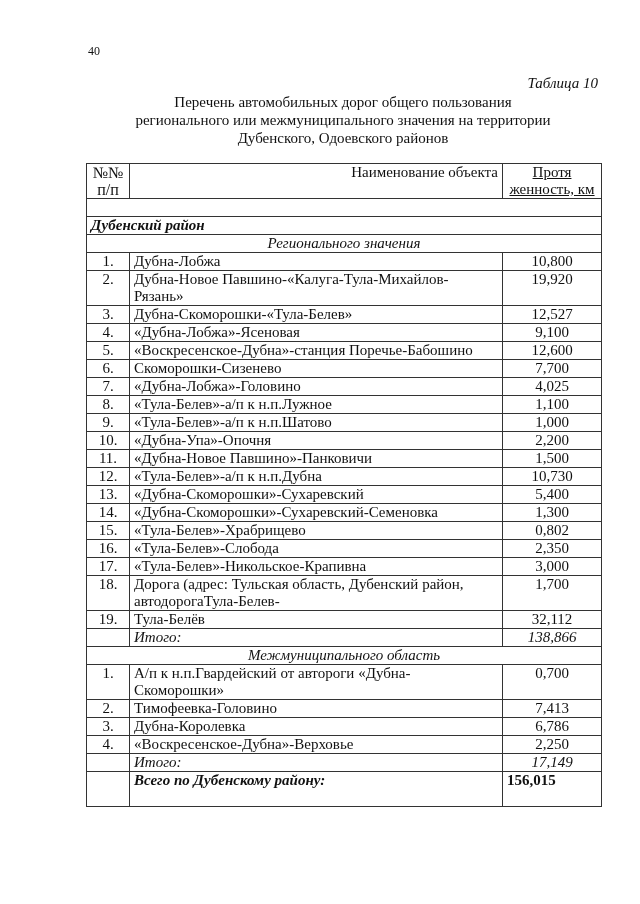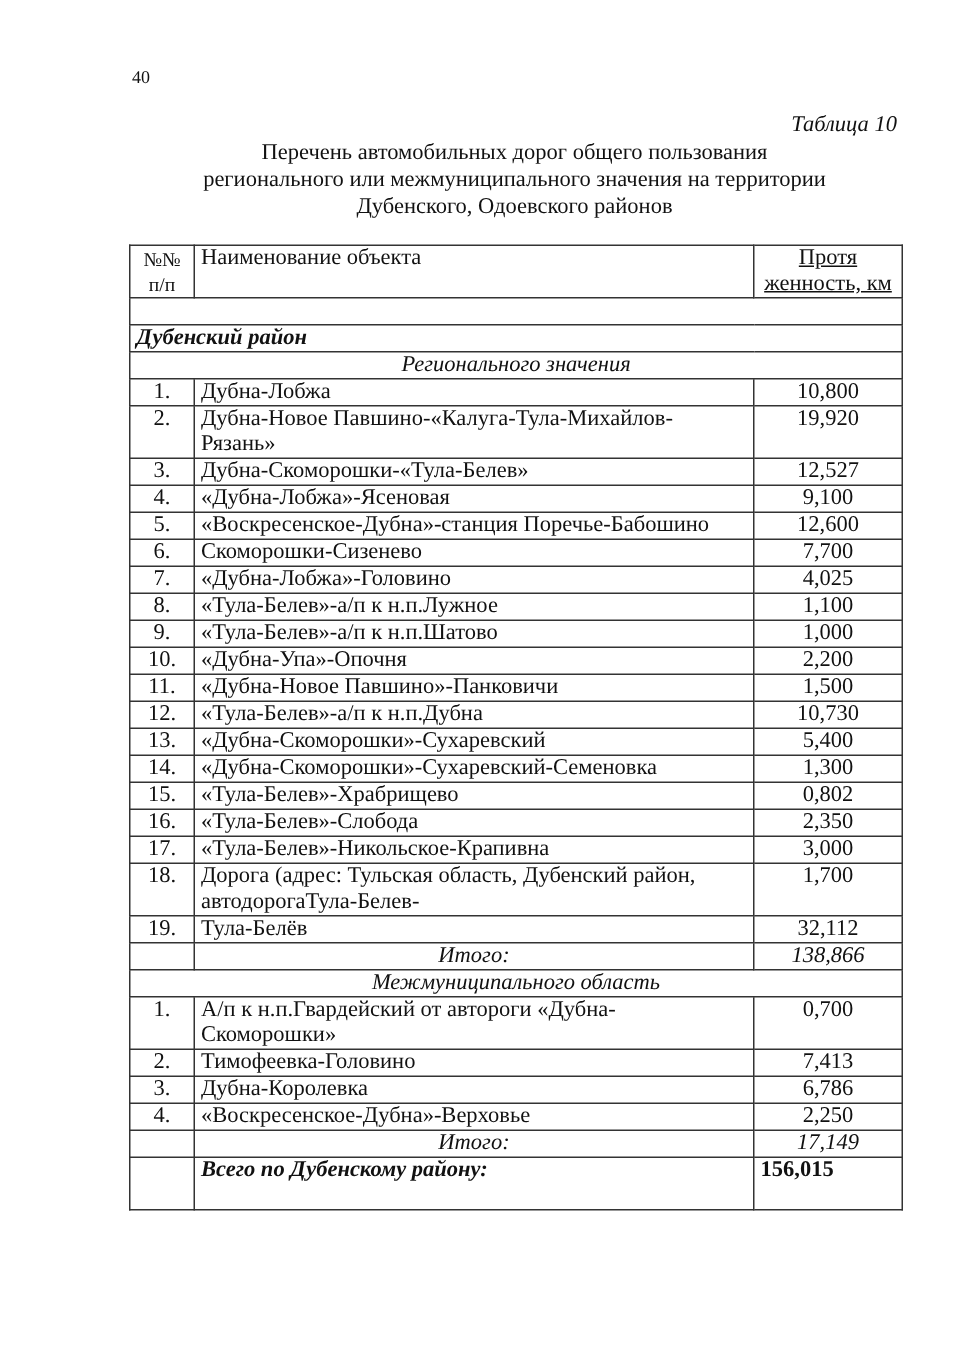--- a/index.html
+++ b/index.html
@@ -31,29 +31,29 @@
   table.roads td, table.roads th {
     border: 1px solid #333;
     padding: 0 4px;
     line-height: 17px;
     vertical-align: top;
   }
   col.c-num { width: 43px; }
   col.c-name { width: 373px; }
   col.c-len { width: 99px; }
   th { font-weight: normal; }
-  th.h-num { font-size: 13px; line-height: 17px; vertical-align: middle; padding-top: 4px; padding-bottom: 4px; }
-  th.h-name { text-align: left; vertical-align: middle; }
+  th.h-num { font-size: 16px; line-height: 17px; vertical-align: middle; padding-top: 4px; padding-bottom: 4px; }
+  th.h-name { text-align: right; vertical-align: middle; }
   th.h-len { text-align: center; padding-top: 0; padding-bottom: 0; text-decoration: underline; }
   tr.blank td { height: 17px; }
   td.num { text-align: center; }
   td.len { text-align: center; }
   td.section-title { text-align: left; font-weight: bold; font-style: italic; }
   td.subsection { text-align: center; font-style: italic; }
-  td.it { font-style: italic; text-align: center; }
+  td.it { font-style: italic; }
   td.it-len { font-style: italic; text-align: center; }
   td.total { font-weight: bold; font-style: italic; }
   td.total-len { font-weight: bold; text-align: left; }
   tr.grand td { height: 34px; }
 </style>
 </head>
 <body>
 
 <div class="page-number">40</div>
 <div class="table-label">Таблица 10</div>

